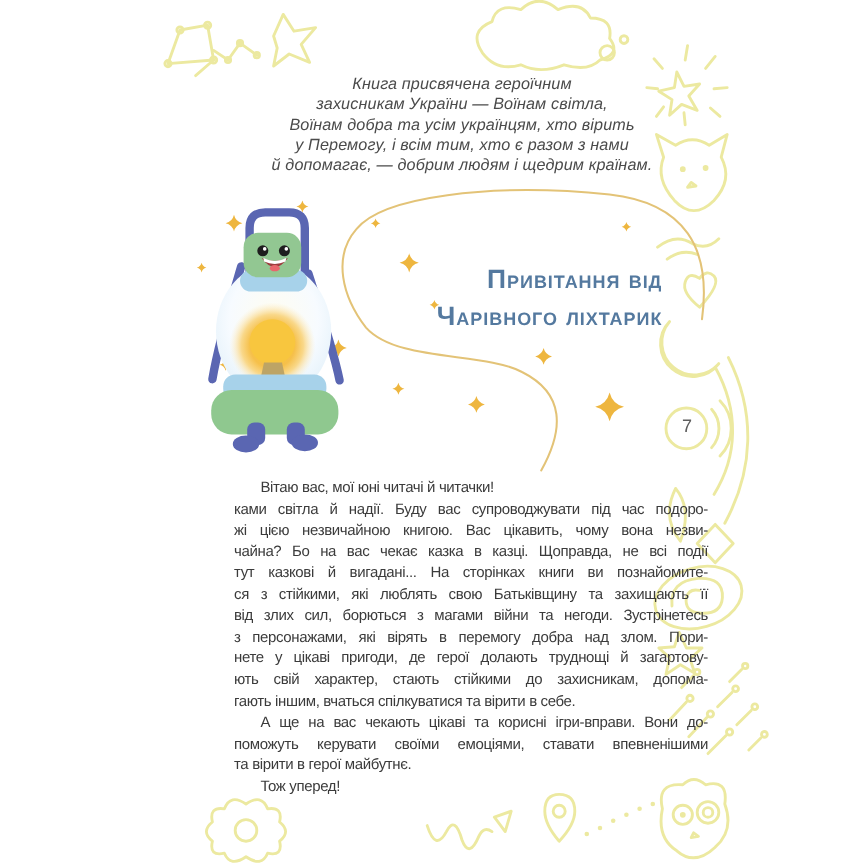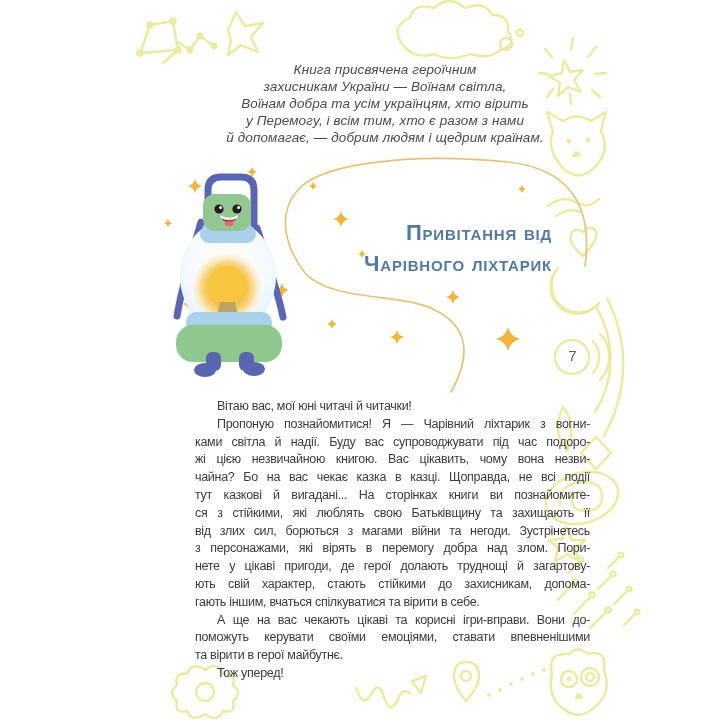--- a/index.html
+++ b/index.html
@@ -231,21 +231,20 @@
 
 <div class="chapter-title">
   <div>Привітання від</div>
   <div>Чарівного ліхтарик</div>
 </div>
 
 <div class="page-number">7</div>
 
 <div class="body-text">
   <div class="bline indent">Вітаю вас, мої юні читачі й читачки!</div>
-  <div class="bline indent just">Пропоную познайомитися! Я — Чарівний ліхтарик з вогни-</div>
   <div class="bline just">ками світла й надії. Буду вас супроводжувати під час подоро-</div>
   <div class="bline just">жі цією незвичайною книгою. Вас цікавить, чому вона незви-</div>
   <div class="bline just">чайна? Бо на вас чекає казка в казці. Щоправда, не всі події</div>
   <div class="bline just">тут казкові й вигадані... На сторінках книги ви познайомите-</div>
   <div class="bline just">ся з стійкими, які люблять свою Батьківщину та захищають її</div>
   <div class="bline just">від злих сил, борються з магами війни та негоди. Зустрінетесь</div>
   <div class="bline just">з персонажами, які вірять в перемогу добра над злом. Пори-</div>
   <div class="bline just">нете у цікаві пригоди, де герої долають труднощі й загартову-</div>
   <div class="bline just">ють свій характер, стають стійкими до захисникам, допома-</div>
   <div class="bline">гають іншим, вчаться спілкуватися та вірити в себе.</div>

